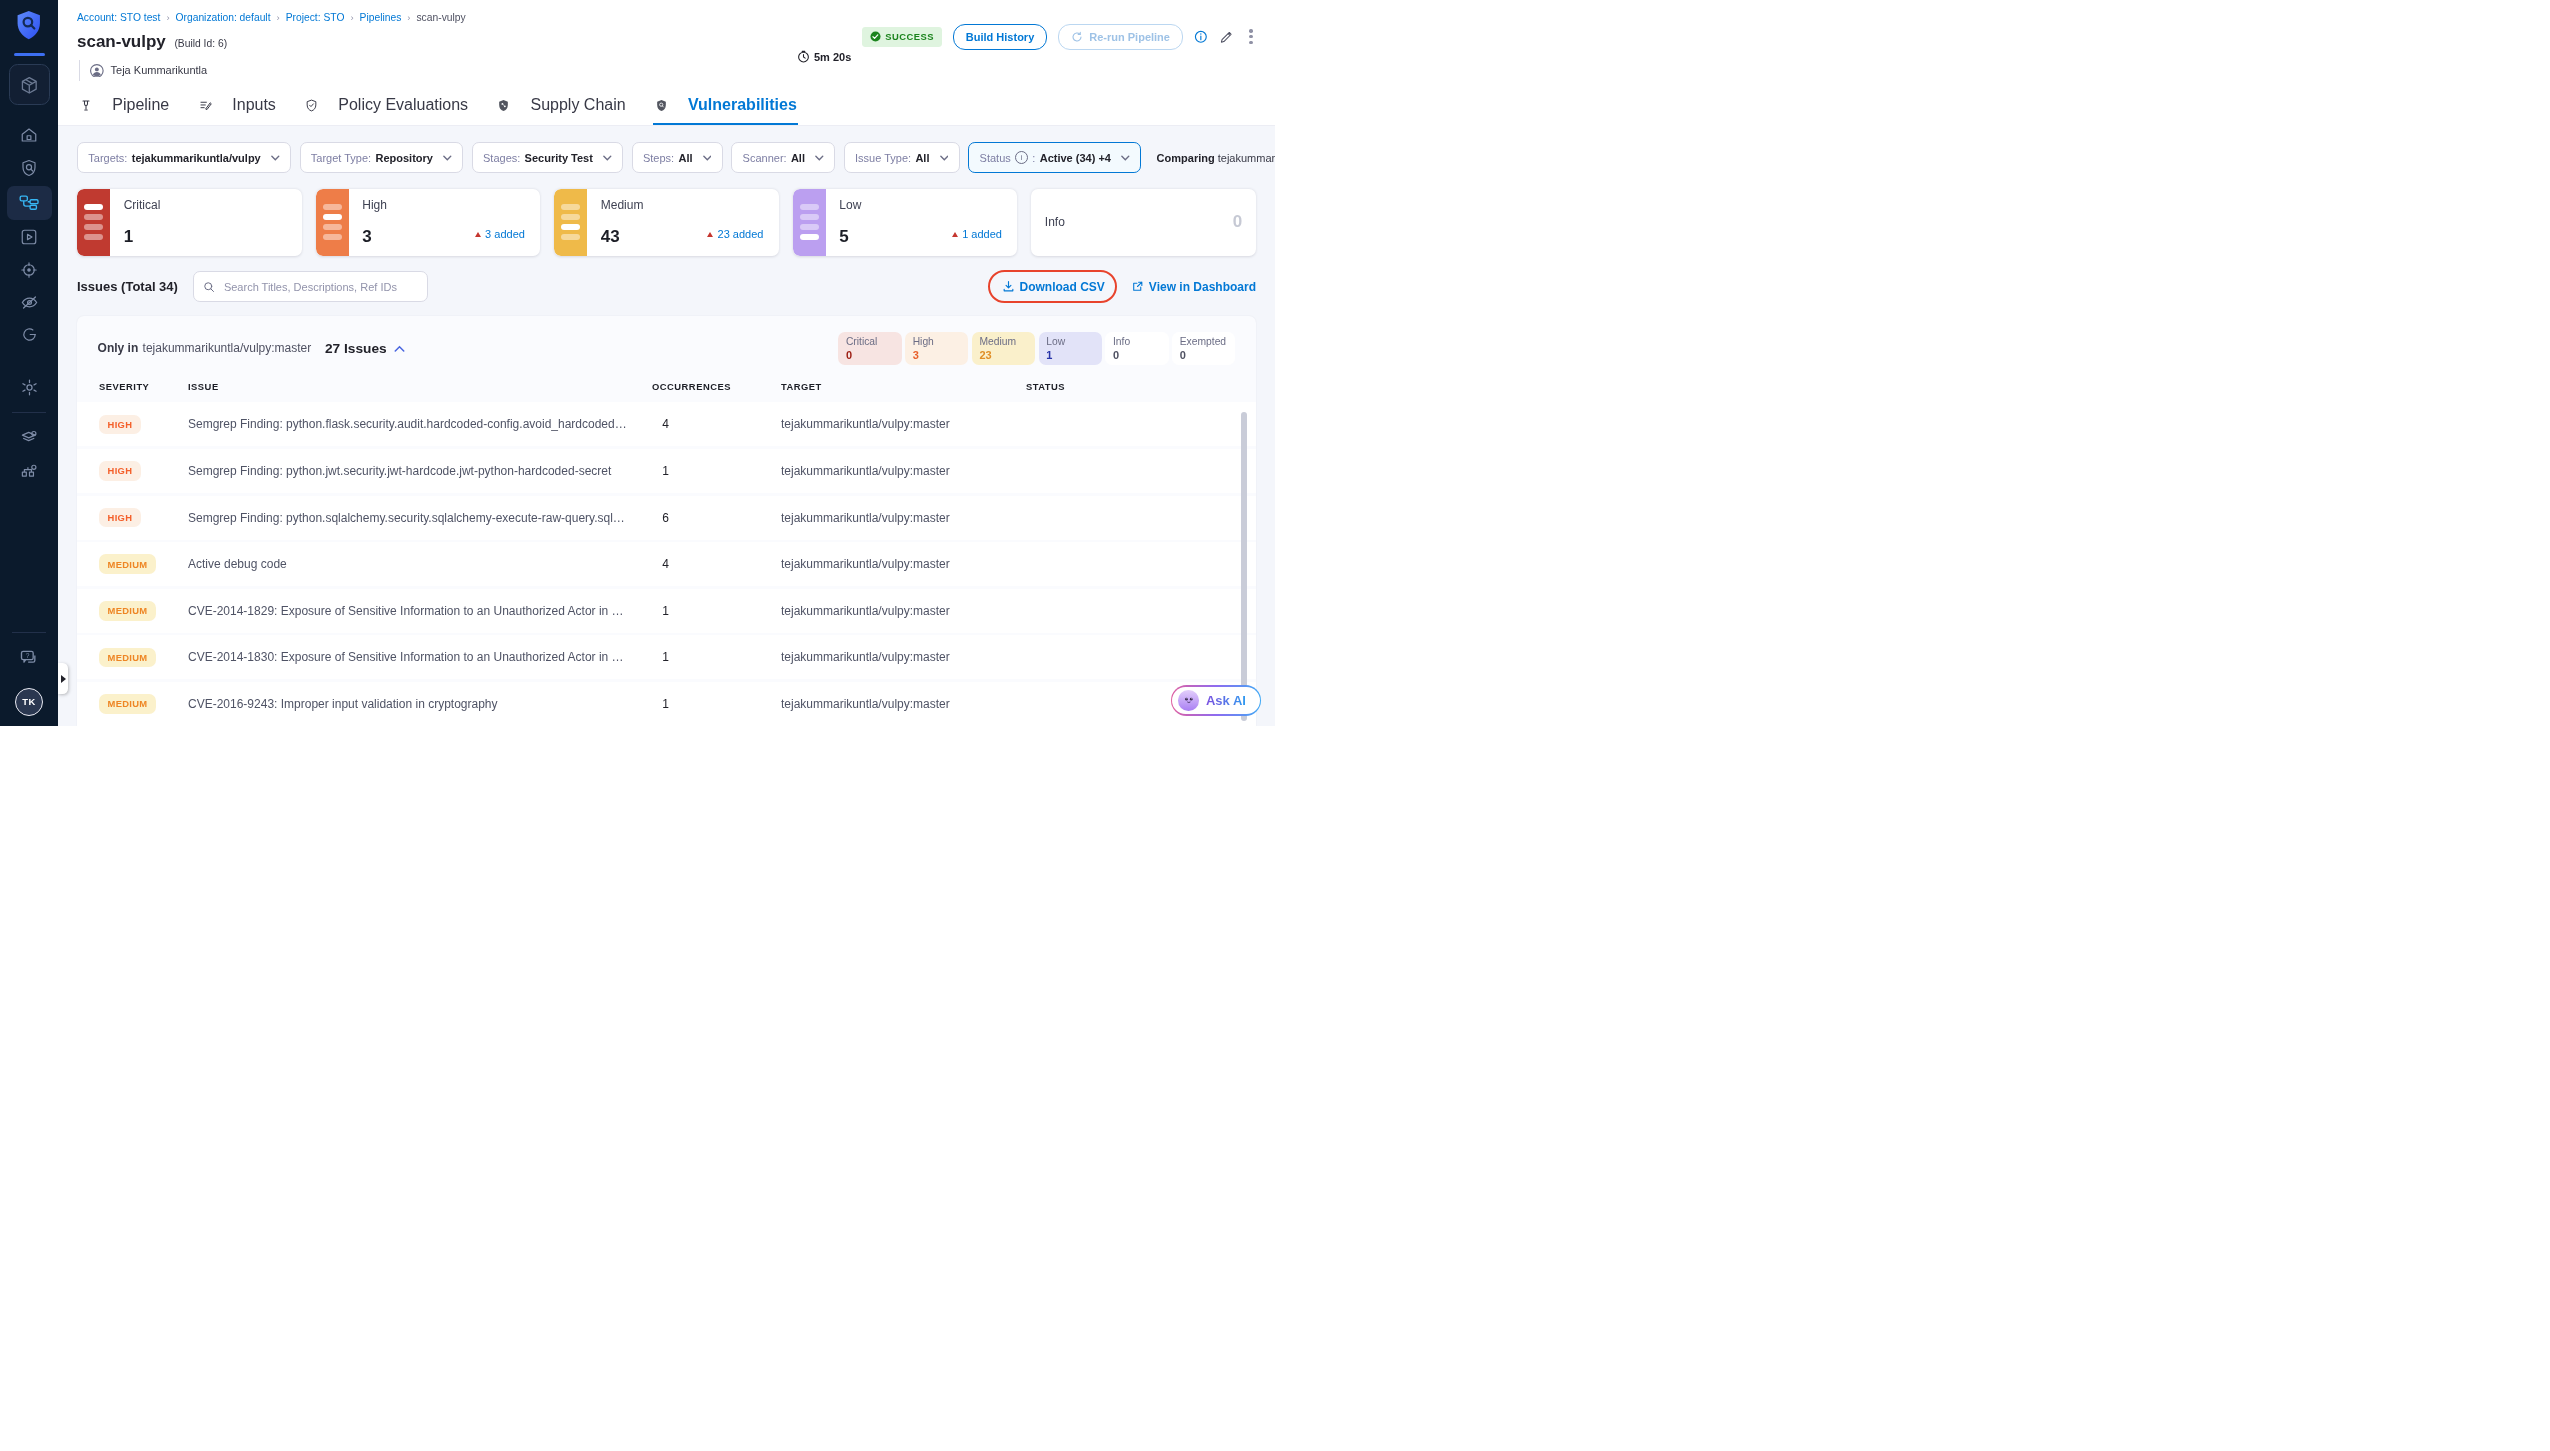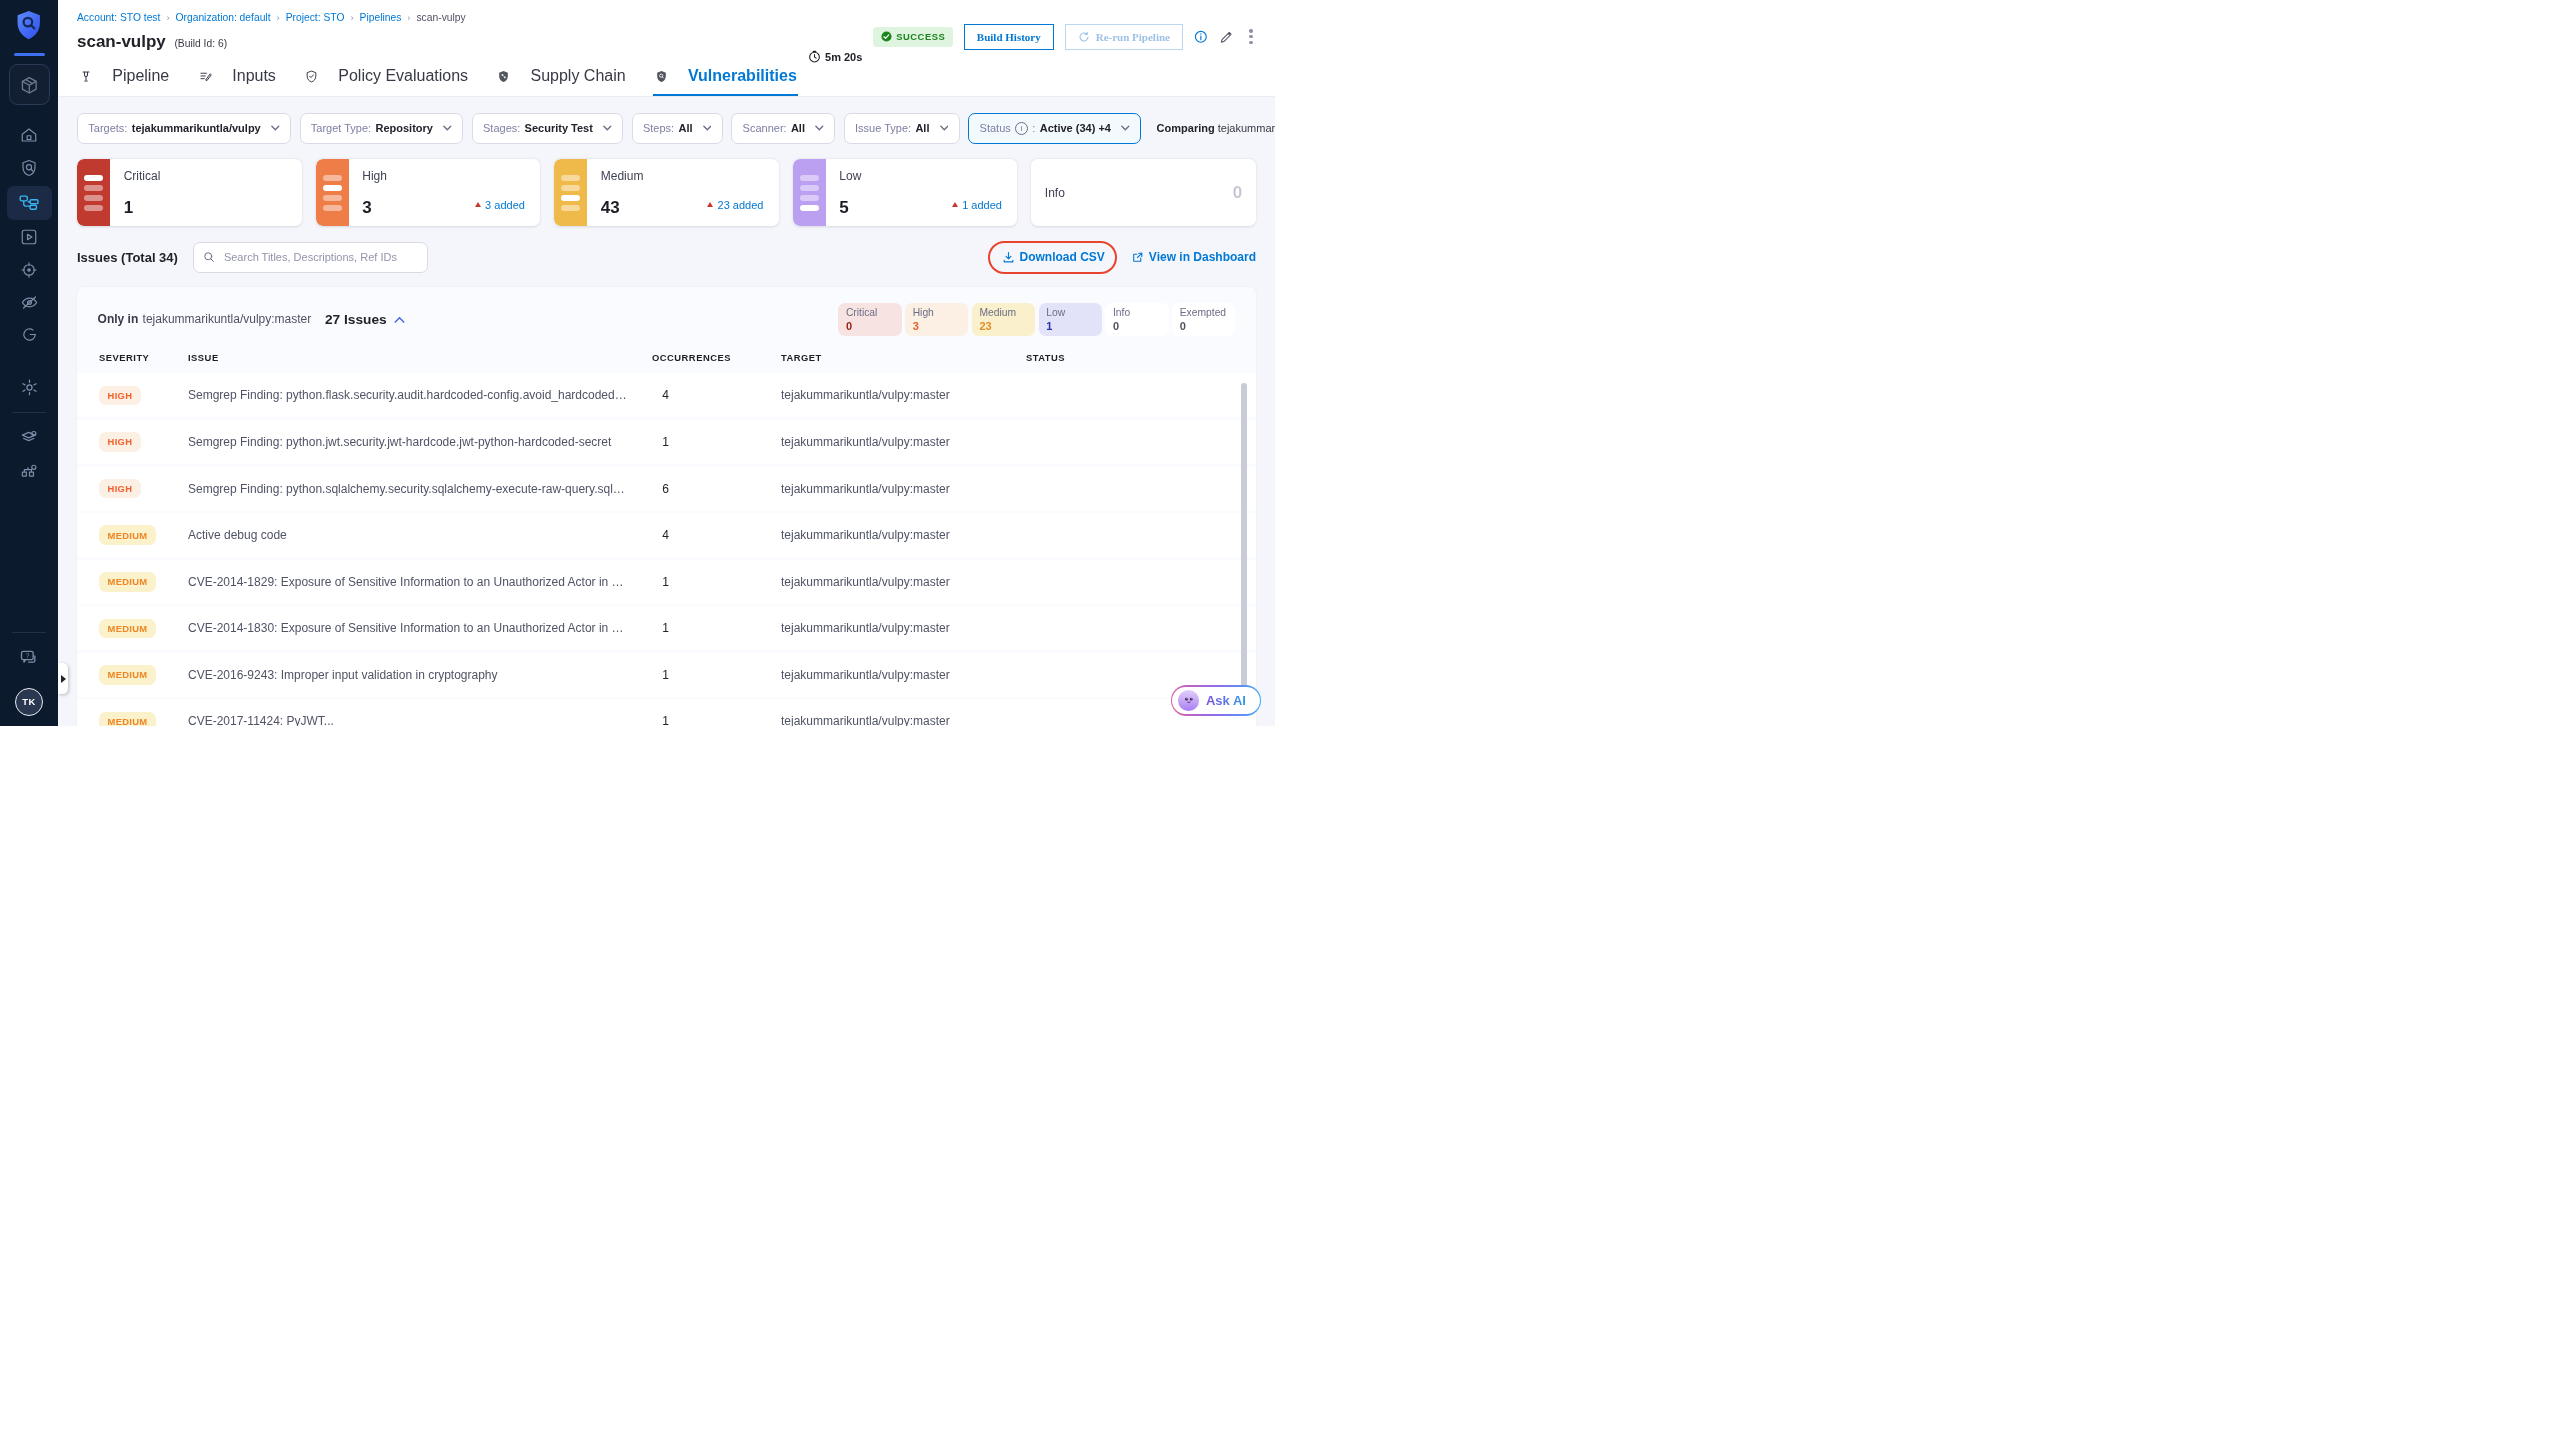--- a/index.html
+++ b/index.html
@@ -29,21 +29,21 @@
   .crumbs a{color:#0278D5;text-decoration:none;cursor:pointer;}
   .crumbs .sep{color:#9293AB;font-size:9.4px;}
   .crumbs .cur{color:#4F5162;}
   .title-row{display:flex;align-items:baseline;gap:8.6px;margin-top:8.6px;}
   .title{font-size:17px;font-weight:bold;color:#22222A;}
   .build-id{font-size:10.3px;color:#383946;text-align:right;}
   .author-row{display:flex;align-items:center;gap:6.9px;margin:8.6px 0 0 1.7px;border-left:1.7px solid #D9DAE5;padding:3.4px 0 3.4px 10.3px;color:#383946;font-size:11px;}
   .hdr-right{position:absolute;top:10.3px;right:17px;display:flex;align-items:center;gap:11px;}
   .dur{display:flex;align-items:center;gap:4.3px;font-size:11px;color:#22222A;font-weight:600;margin-top:40px;}
   .badge-success{display:flex;align-items:center;gap:4.3px;background:#DFF4DF;color:#1B841D;font-size:9.4px;font-weight:bold;letter-spacing:0.5px;padding:4.3px 7.7px;border-radius:3.4px;}
-  .btn{font-size:11px;font-weight:600;border-radius:0;padding:6px 12px;background:#fff;cursor:pointer;display:flex;align-items:center;gap:6px;font-family:Liberation Serif, serif;}
+  .btn{font-size:11px;font-weight:600;border-radius:12px;padding:6px 12px;background:#fff;cursor:pointer;display:flex;align-items:center;gap:6px;}
   .btn-primary-outline{border:0.9px solid #0278D5;color:#0278D5;}
   .btn-disabled{border:0.9px solid #BBD7F1;color:#9EC2E6;cursor:default;align-items:flex-end;}
   .icon-btn{color:#4F5162;cursor:pointer;display:flex;align-items:center;}
   .kebab{display:flex;flex-direction:column;gap:2.6px;padding:1.7px 5.2px;cursor:pointer;}
   .kebab i{width:3.4px;height:3.4px;border-radius:50%;background:#8F91A5;}
 
   
   .tabs{display:flex;gap:26px;padding:0 19px;margin-top:10.3px;border-bottom:0.9px solid #ECEDF4;}
   .tab{display:flex;align-items:center;gap:20px;font-size:16px;color:#383946;padding:5.2px 1.7px 8.6px;cursor:pointer;border-bottom:2.6px solid transparent;text-align:right;}
   .tab.tab-active{color:#0278D5;font-weight:700;border-bottom-color:#0278D5;}
@@ -270,20 +270,30 @@
           <span class="sep">›</span>
         <a>Project: STO</a>
           <span class="sep">›</span>
         <a>Pipelines</a>
           <span class="sep">›</span>
         <span class="cur">scan-vulpy</span>
       </div>
       <div class="title-row">
         <span class="title">scan-vulpy</span>
         <span class="build-id">(Build Id: 6)</span>
+      </div>
+      <div class="author-row">
+        <span>
+          <svg width="13.7" height="13.7" viewBox="0 0 24 24" fill="#6B6D85">
+              <circle cx="12" cy="12" r="11" fill="none" stroke="#6B6D85" stroke-width="2"></circle>
+              <circle cx="12" cy="9.5" r="3.4"></circle>
+              <path d="M5 19c1.5-3.5 4-5 7-5s5.5 1.5 7 5a11 11 0 0 1-14 0z"></path>
+            </svg>
+        </span>
+        <span>Teja Kummarikuntla</span>
       </div>
 
       <div class="hdr-right">
         <span class="dur">
           <span>
             <svg width="13" height="13" viewBox="0 0 24 24" fill="none" stroke="#22222A" stroke-width="2" stroke-linecap="round">
                 <circle cx="12" cy="13" r="9"></circle>
                 <path d="M12 8.5V13l3 2"></path>
                 <path d="M9.5 2.5h5"></path>
               </svg>

